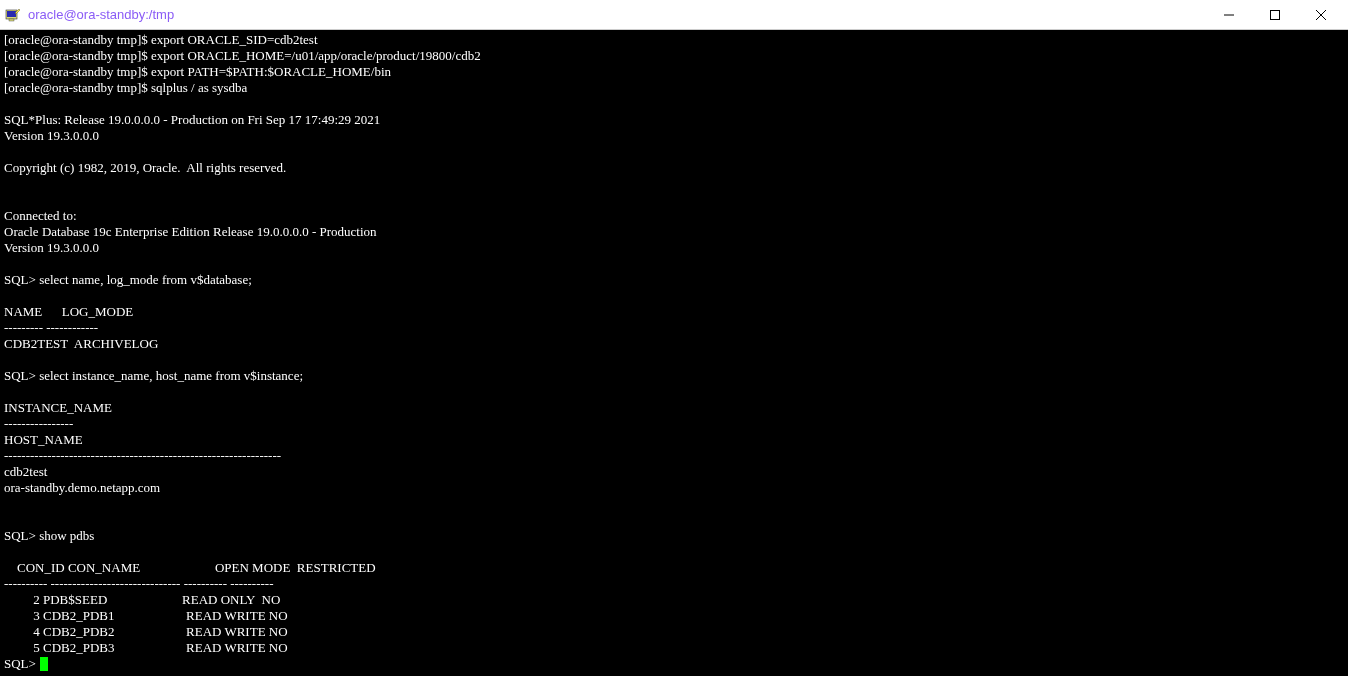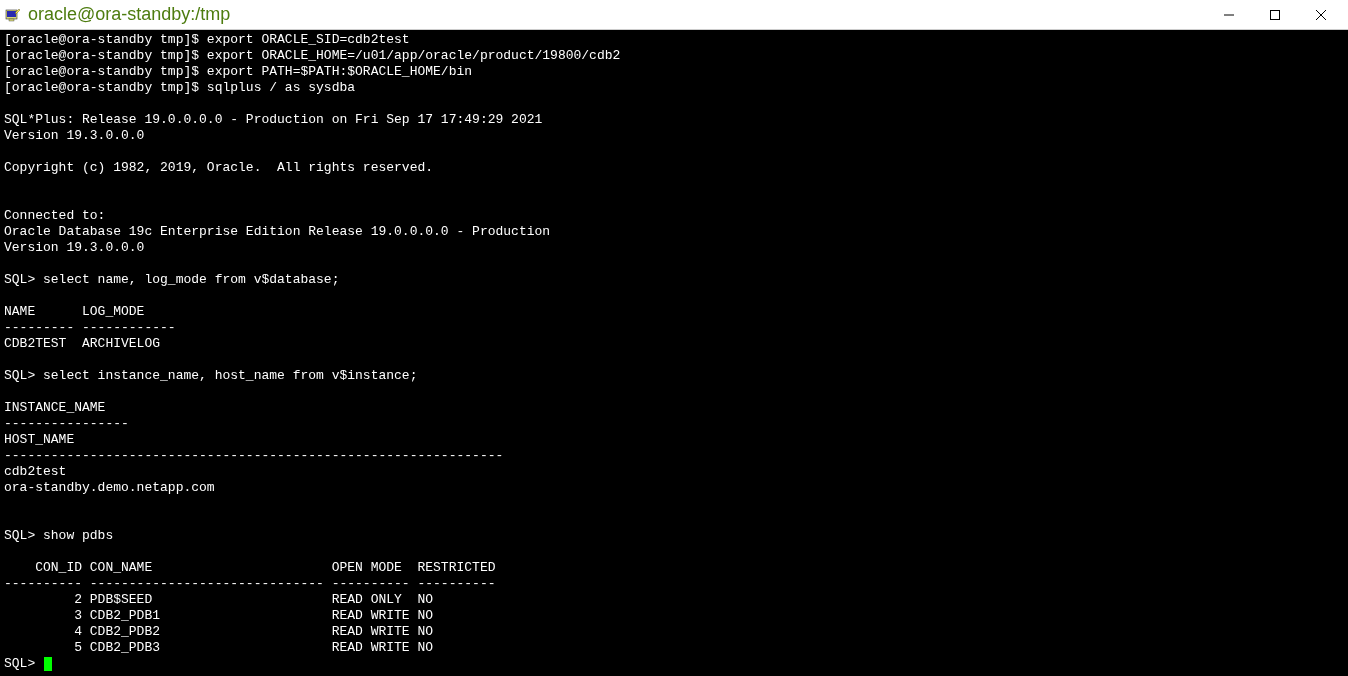--- a/index.html
+++ b/index.html
@@ -28,42 +28,42 @@
     .app-icon {
       width: 18px;
       height: 18px;
       margin-right: 6px;
       display: flex;
       align-items: center;
       justify-content: center;
     }
     .app-icon svg { width: 16px; height: 16px; }
     .title-text {
-      font-size: 18px;
-      color: #4d7c0f;
+      font-size: 13px;
+      color: #8b5cf6;
       flex: 1;
     }
     .win-controls {
       display: flex;
       align-items: center;
     }
     .win-btn {
       width: 46px;
       height: 30px;
       display: flex;
       align-items: center;
       justify-content: center;
       cursor: pointer;
     }
     .win-btn svg { width: 10px; height: 10px; }
     .terminal {
       flex: 1;
       background: #000;
       color: #fff;
-      font-family: Liberation Mono, monospace;
+      font-family: Liberation Serif, serif;
       font-size: 13px;
       line-height: 16px;
       padding: 2px 4px;
       white-space: pre;
       overflow: hidden;
       position: relative;
     }
     .cursor {
       display: inline-block;
       width: 8px;

